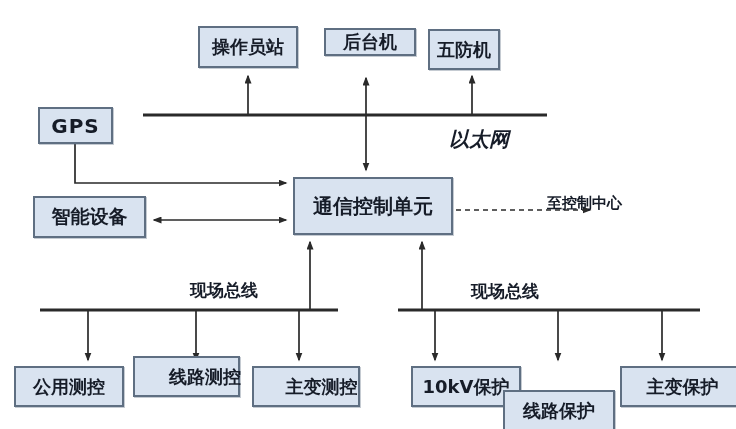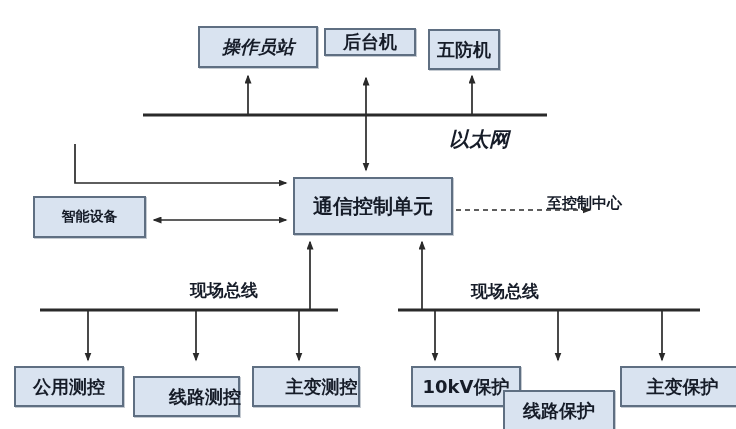--- a/index.html
+++ b/index.html
@@ -87,30 +87,31 @@
 
     <line class="wire" x1="88" y1="310" x2="88" y2="360" marker-end="url(#arrE)"></line>
     <line class="wire" x1="196" y1="310" x2="196" y2="360" marker-end="url(#arrE)"></line>
     <line class="wire" x1="299" y1="310" x2="299" y2="360" marker-end="url(#arrE)"></line>
 
     <line class="wire" x1="435" y1="310" x2="435" y2="360" marker-end="url(#arrE)"></line>
     <line class="wire" x1="558" y1="310" x2="558" y2="360" marker-end="url(#arrE)"></line>
     <line class="wire" x1="662" y1="310" x2="662" y2="360" marker-end="url(#arrE)"></line>
   </svg>
 
-  <div class="node" style="left:198px;top:26px;width:120px;height:42px;font-style:italic;">操作员站</div>
+  <div class="node" style="left:198px;top:26px;width:100px;height:42px;">操作员站</div>
   <div class="node" style="left:324px;top:28px;width:92px;height:28px;">后台机</div>
   <div class="node" style="left:428px;top:29px;width:72px;height:41px;">五防机</div>
 
-  <div class="node" style="left:33px;top:196px;width:113px;height:42px;font-size:14px;">智能设备</div>
+  <div class="node big" style="left:38px;top:107px;width:75px;height:37px;letter-spacing:1px;">GPS</div>
+  <div class="node" style="left:33px;top:196px;width:113px;height:42px;font-size:19px;">智能设备</div>
 
   <div class="node big" style="left:293px;top:177px;width:160px;height:58px;">通信控制单元</div>
 
   <div class="node" style="left:14px;top:366px;width:110px;height:41px;">公用测控</div>
-  <div class="node" style="left:133px;top:376px;width:107px;height:41px;padding-left:37px;">线路测控</div>
+  <div class="node" style="left:133px;top:356px;width:107px;height:41px;padding-left:37px;">线路测控</div>
   <div class="node" style="left:252px;top:366px;width:108px;height:41px;padding-left:31px;">主变测控</div>
   <div class="node" style="left:383px;top:366px;width:110px;height:41px;margin-left:28px;">10kV保护</div>
   <div class="node" style="left:503px;top:366px;width:112px;height:41px;margin-top:24px;">线路保护</div>
   <div class="node" style="left:620px;top:366px;width:125px;height:41px;">主变保护</div>
 
   <div class="floatlabel" style="left:449px;top:126px;font-size:20px;font-style:italic;">以太网</div>
   <div class="floatlabel" style="left:190px;top:279px;font-size:17px;">现场总线</div>
   <div class="floatlabel" style="left:471px;top:280px;font-size:17px;">现场总线</div>
   <div class="floatlabel" style="left:547px;top:194px;font-size:15px;">至控制中心</div>
 

